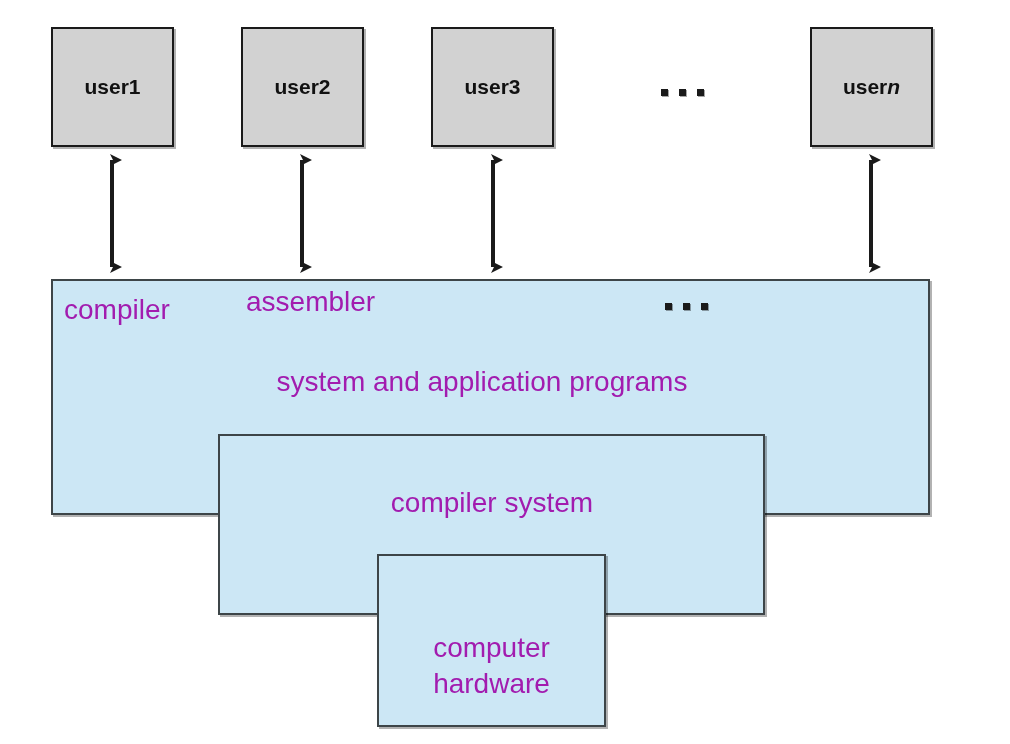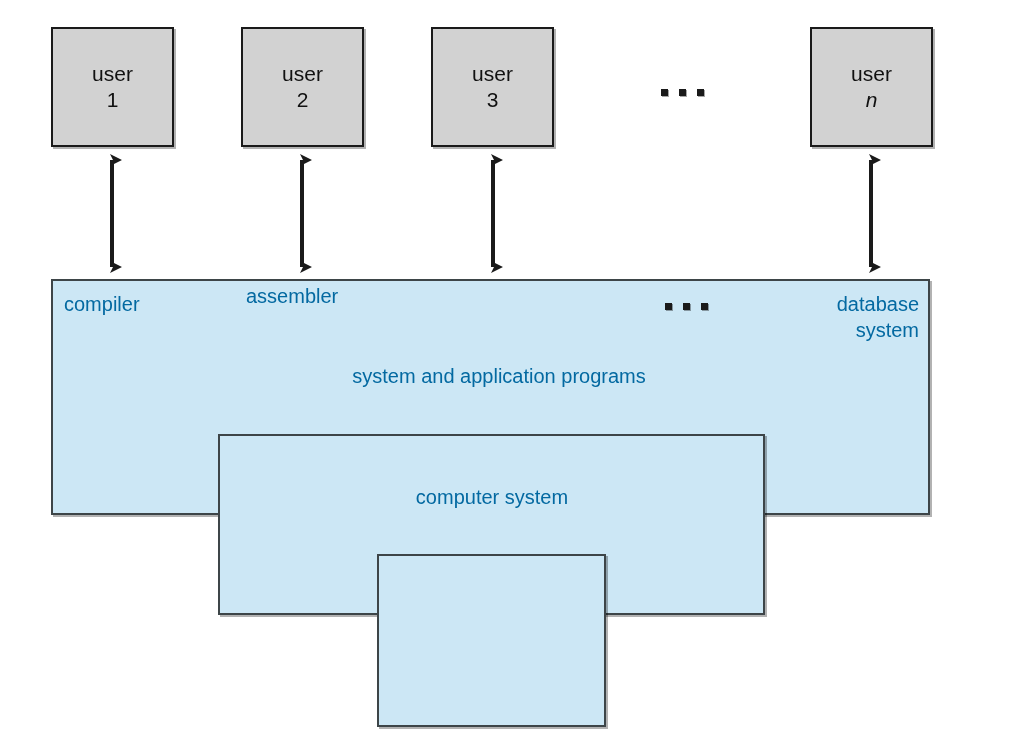--- a/index.html
+++ b/index.html
@@ -29,43 +29,44 @@
     width: 1010px;
     height: 744px;
   }
   .user-box {
     position: absolute;
     background: #d2d2d2;
     border: 2px solid #1a1a1a;
     box-sizing: border-box;
     box-shadow: 2px 2px 0 rgba(0,0,0,0.30);
     display: flex;
-    flex-direction: column;
+    flex-direction: row;
     align-items: center;
     justify-content: center;
     font-size: 21px;
     line-height: 1.25;
     color: #111111;
+    font-weight: bold;
   }
   .user-box .u-word { display: block; }
   .user-box .u-num { display: block; }
   .user-box .u-num.italic { font-style: italic; }
 
   .blue-box {
     position: absolute;
     background: #cce7f5;
     border: 2px solid #3d4548;
     box-sizing: border-box;
     box-shadow: 2px 2px 0 rgba(0,0,0,0.30);
   }
   .plain-label {
     position: absolute;
-    font-size: 20px;
+    font-size: 28px;
     line-height: 1.28;
-    color: #0369a1;
+    color: #a21caf;
     white-space: pre-line;
   }
   .plain-label.center { text-align: center; }
   .plain-label.right  { text-align: right; }
   .plain-label.left   { text-align: left; }
 
   .dots {
     position: absolute;
     display: flex;
     gap: 11px;
@@ -133,25 +134,24 @@
 
   <div class="plain-label left" style="left:246px; top:284px; width:180px;">assembler</div>
 
 
   <div class="dots" style="left:665px; top:303px;">
     <i></i>
       <i></i>
       <i></i>
   </div>
 
-  <div class="plain-label right" style="left:700px; top:292px; width:219px;">database
-system</div>
 
-  <div class="plain-label center" style="left:199px; top:364px; width:600px;">system and application programs</div>
+  <div class="plain-label center" style="left:182px; top:364px; width:600px;">system and application programs</div>
 
   <div class="blue-box" style="left:218px; top:434px; width:547px; height:181px;"></div>
 
-  <div class="plain-label center" style="left:250px; top:485px; width:484px;">computer system</div>
+  <div class="plain-label center" style="left:250px; top:485px; width:484px;">compiler system</div>
 
   <div class="blue-box" style="left:377px; top:554px; width:229px; height:173px;"></div>
 
+  <div class="plain-label center" style="left:377px; top:630px; width:229px;">computer hardware</div>
 
 </div>
 
 </body></html>

